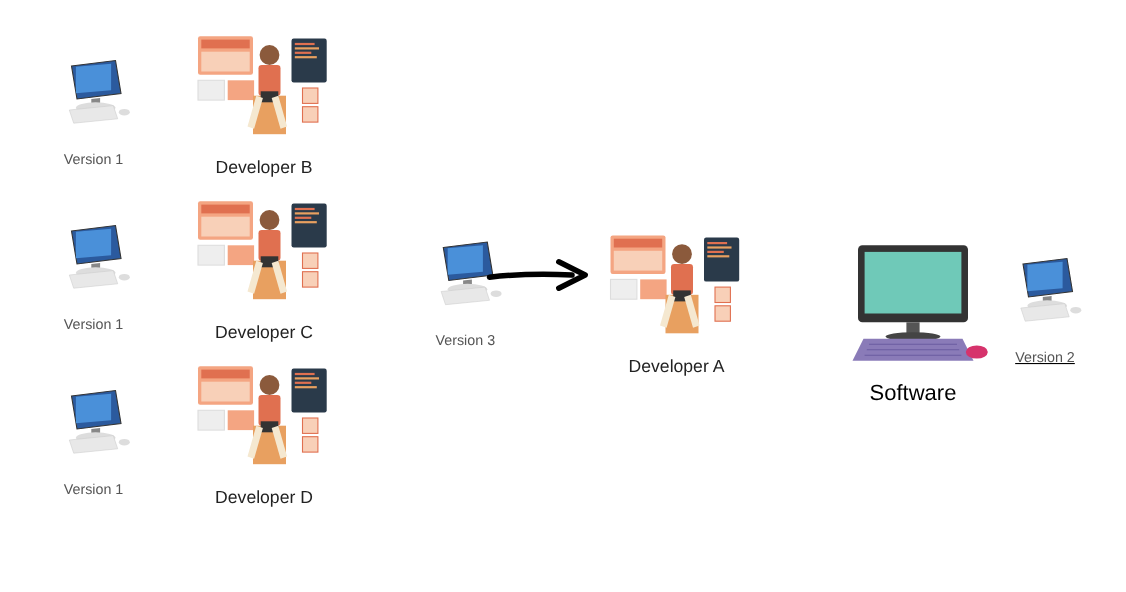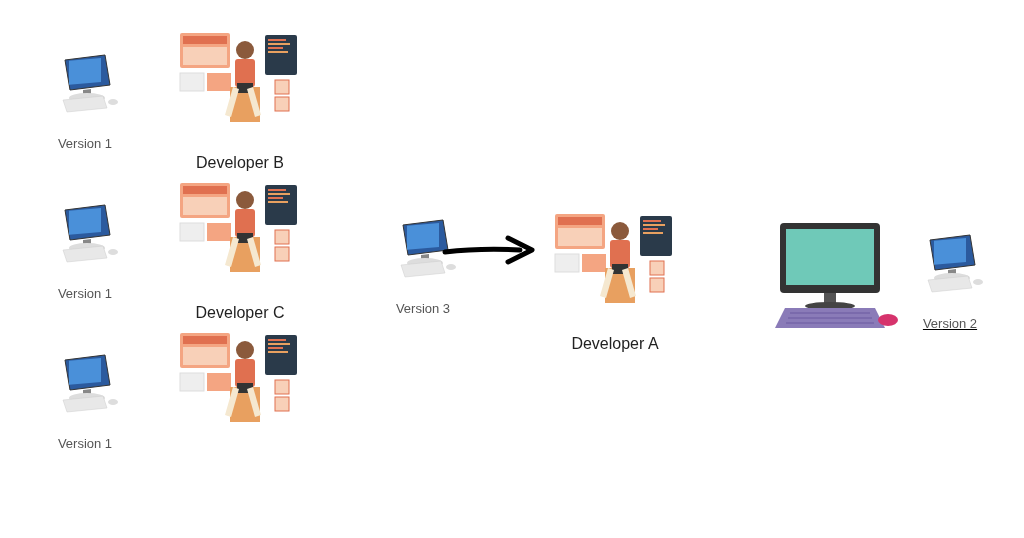--- a/index.html
+++ b/index.html
@@ -23,21 +23,21 @@
       margin-top: 12px;
     }
     .developer {
       position: absolute;
       width: 140px;
       text-align: center;
     }
     .developer-label {
       font-size: 16px;
       color: #222;
-      margin-top: 15px;
+      margin-top: 4px;
     }
     .software {
       position: absolute;
       text-align: center;
     }
     .software-label {
       font-size: 20px;
       color: #000;
       margin-top: 4px;
     }
@@ -152,20 +152,21 @@
     <rect x="93" y="26" width="20" height="2" fill="#e8a060"></rect>
     <rect x="100" y="55" width="14" height="14" fill="#f8d0b8" stroke="#e07050"></rect>
     <rect x="100" y="72" width="14" height="14" fill="#f8d0b8" stroke="#e07050"></rect>
     <circle cx="70" cy="25" r="9" fill="#8b5a3c"></circle>
     <rect x="60" y="34" width="20" height="28" fill="#e07050" rx="3"></rect>
     <rect x="55" y="62" width="30" height="35" fill="#e8a060"></rect>
     <rect x="62" y="58" width="16" height="10" fill="#333"></rect>
     <path d="M58 62 L50 90 L56 92 L64 64 Z" fill="#f5e8d0"></path>
     <path d="M78 62 L86 90 L80 92 L72 64 Z" fill="#f5e8d0"></path>
   </svg>
+  <div class="developer-label">Developer D</div>
 </div>
 
 <div class="version-pc" style="left:378px; top:215px;">
   <svg width="70" height="70" viewBox="0 0 70 70">
     <g transform="translate(5,0)">
       <path d="M10 10 L50 5 L55 35 L15 40 Z" fill="#2b5a9e" stroke="#333" stroke-width="1"></path>
       <rect x="14" y="12" width="32" height="24" fill="#4a90d9" transform="skewY(-5)"></rect>
       <path d="M28 40 L36 39 L36 44 L28 45 Z" fill="#888"></path>
       <ellipse cx="32" cy="48" rx="18" ry="5" fill="#ddd"></ellipse>
       <path d="M8 50 L48 46 L52 58 L12 62 Z" fill="#e8e8e8" stroke="#ccc" stroke-width="0.5"></path>
@@ -211,20 +212,21 @@
     <rect x="20" y="5" width="100" height="70" fill="#333" rx="4"></rect>
     <rect x="26" y="11" width="88" height="56" fill="#6fc9b8"></rect>
     <rect x="64" y="75" width="12" height="10" fill="#555"></rect>
     <ellipse cx="70" cy="88" rx="25" ry="4" fill="#444"></ellipse>
     <path d="M25 90 L115 90 L125 110 L15 110 Z" fill="#8a7bb8"></path>
     <line x1="30" y1="95" x2="110" y2="95" stroke="#6a5ba0" stroke-width="1"></line>
     <line x1="28" y1="100" x2="112" y2="100" stroke="#6a5ba0" stroke-width="1"></line>
     <line x1="26" y1="105" x2="114" y2="105" stroke="#6a5ba0" stroke-width="1"></line>
     <ellipse cx="128" cy="102" rx="10" ry="6" fill="#d6336c"></ellipse>
   </svg>
+  <div class="software-label">Software</div>
 </div>
 
 <div class="version-pc" style="left:905px; top:230px;text-decoration:underline;">
   <svg width="70" height="70" viewBox="0 0 70 70">
     <g transform="translate(5,0)">
       <path d="M10 10 L50 5 L55 35 L15 40 Z" fill="#2b5a9e" stroke="#333" stroke-width="1"></path>
       <rect x="14" y="12" width="32" height="24" fill="#4a90d9" transform="skewY(-5)"></rect>
       <path d="M28 40 L36 39 L36 44 L28 45 Z" fill="#888"></path>
       <ellipse cx="32" cy="48" rx="18" ry="5" fill="#ddd"></ellipse>
       <path d="M8 50 L48 46 L52 58 L12 62 Z" fill="#e8e8e8" stroke="#ccc" stroke-width="0.5"></path>

